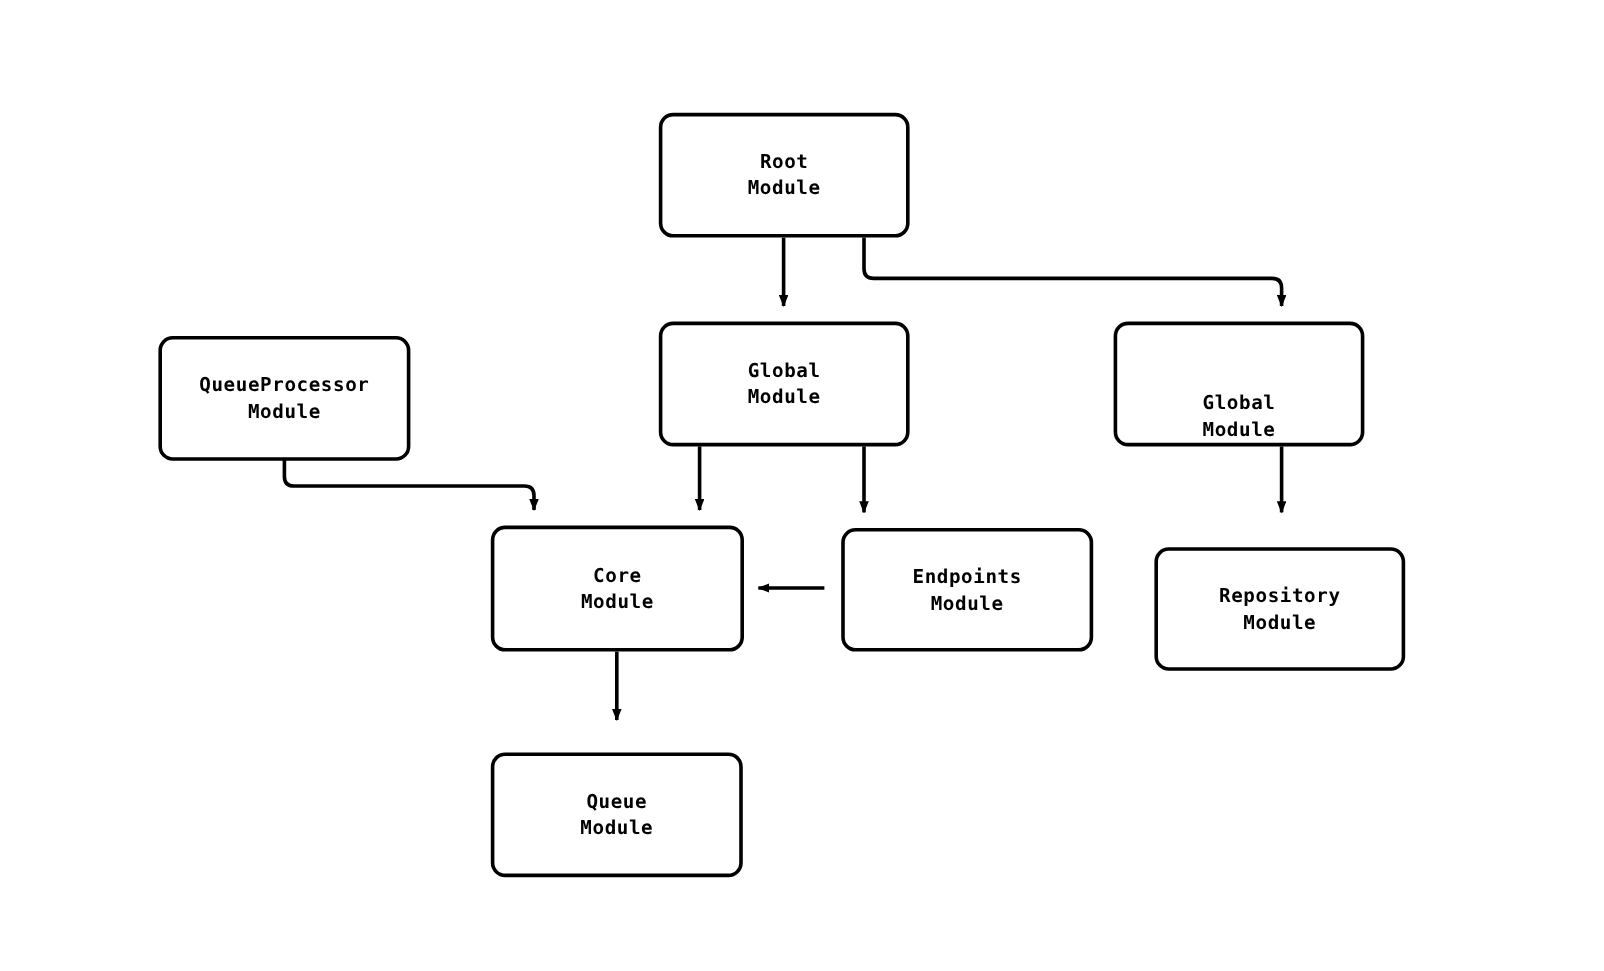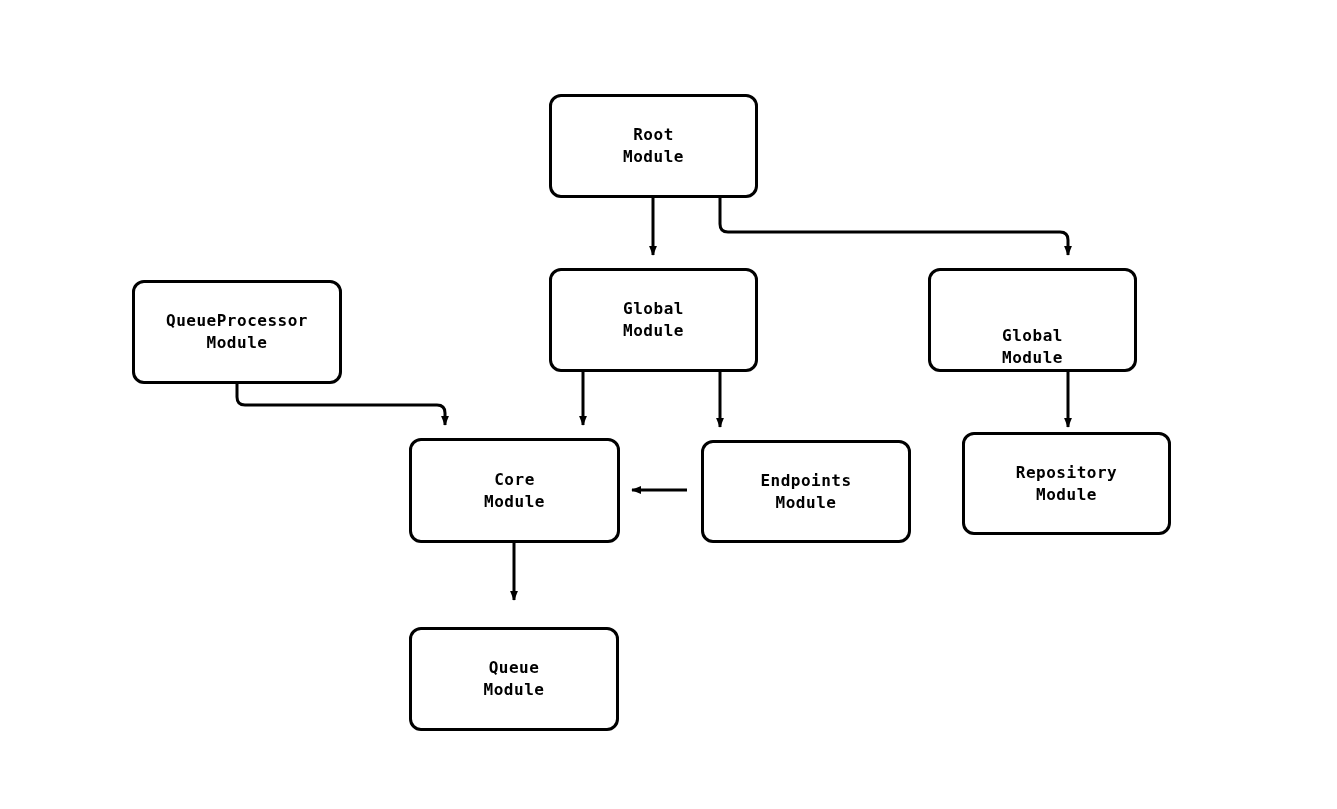--- a/index.html
+++ b/index.html
@@ -101,21 +101,21 @@
   <div class="node" style="left:409px; top:438px; width:211px; height:105px;">
     <div class="node-label">Core</div>
     <div class="node-label">Module</div>
   </div>
 
   <div class="node" style="left:701px; top:440px; width:210px; height:103px;">
     <div class="node-label">Endpoints</div>
     <div class="node-label">Module</div>
   </div>
 
-  <div class="node" style="left:962px; top:432px; width:209px; height:103px;">
+  <div class="node" style="left:962px; top:456px; width:209px; height:103px;">
     <div class="node-label">Repository</div>
     <div class="node-label">Module</div>
   </div>
 
   <div class="node" style="left:409px; top:627px; width:210px; height:104px;">
     <div class="node-label">Queue</div>
     <div class="node-label">Module</div>
   </div>
 
 </div>

